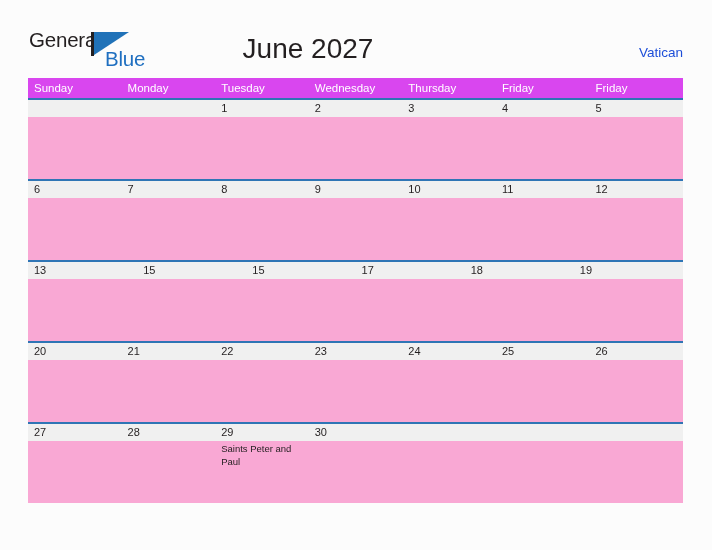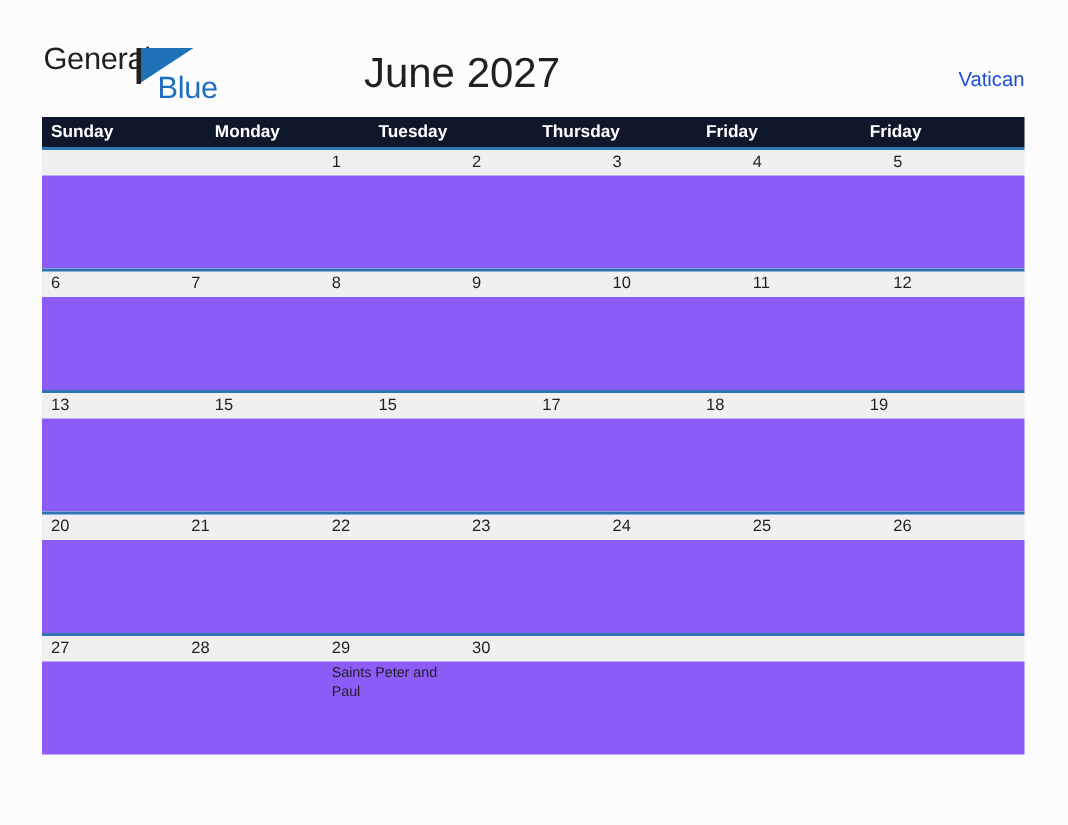--- a/index.html
+++ b/index.html
@@ -106,22 +106,21 @@
   .calendar {
     position: absolute;
     left: 28px;
     top: 78px;
     width: 655px;
   }
   .weekday-row {
     display: flex;
     width: 100%;
     height: 20px;
-    background: #0f172a;
-    font-weight: bold;
+    background: #d946ef;
   }
   .weekday-cell {
     flex: 1 1 0;
     color: #ffffff;
     font-size: 11.5px;
     line-height: 20px;
     padding-left: 6px;
     box-sizing: border-box;
     white-space: nowrap;
     overflow: hidden;
@@ -150,21 +149,21 @@
     line-height: 17px;
     padding-left: 6px;
     box-sizing: border-box;
     white-space: nowrap;
     overflow: hidden;
   }
   .body-band {
     display: flex;
     width: 100%;
     height: 62px;
-    background: #8b5cf6;
+    background: #f9a8d4;
   }
   .body-cell {
     flex: 1 1 0;
     padding: 2px 8px 0 6px;
     box-sizing: border-box;
     font-size: 9.5px;
     color: #231f20;
     line-height: 12.5px;
     word-wrap: break-word;
   }
@@ -192,20 +191,21 @@
 
     <div class="region-label">Vatican</div>
   </div>
 
   <div class="calendar">
 
     <div class="weekday-row">
       <div class="weekday-cell">Sunday</div>
       <div class="weekday-cell">Monday</div>
       <div class="weekday-cell">Tuesday</div>
+      <div class="weekday-cell">Wednesday</div>
       <div class="weekday-cell">Thursday</div>
       <div class="weekday-cell">Friday</div>
       <div class="weekday-cell">Friday</div>
     </div>
 
     <div class="week-row">
       <div class="date-band">
         <div class="date-cell"></div>
         <div class="date-cell"></div>
         <div class="date-cell">1</div>

